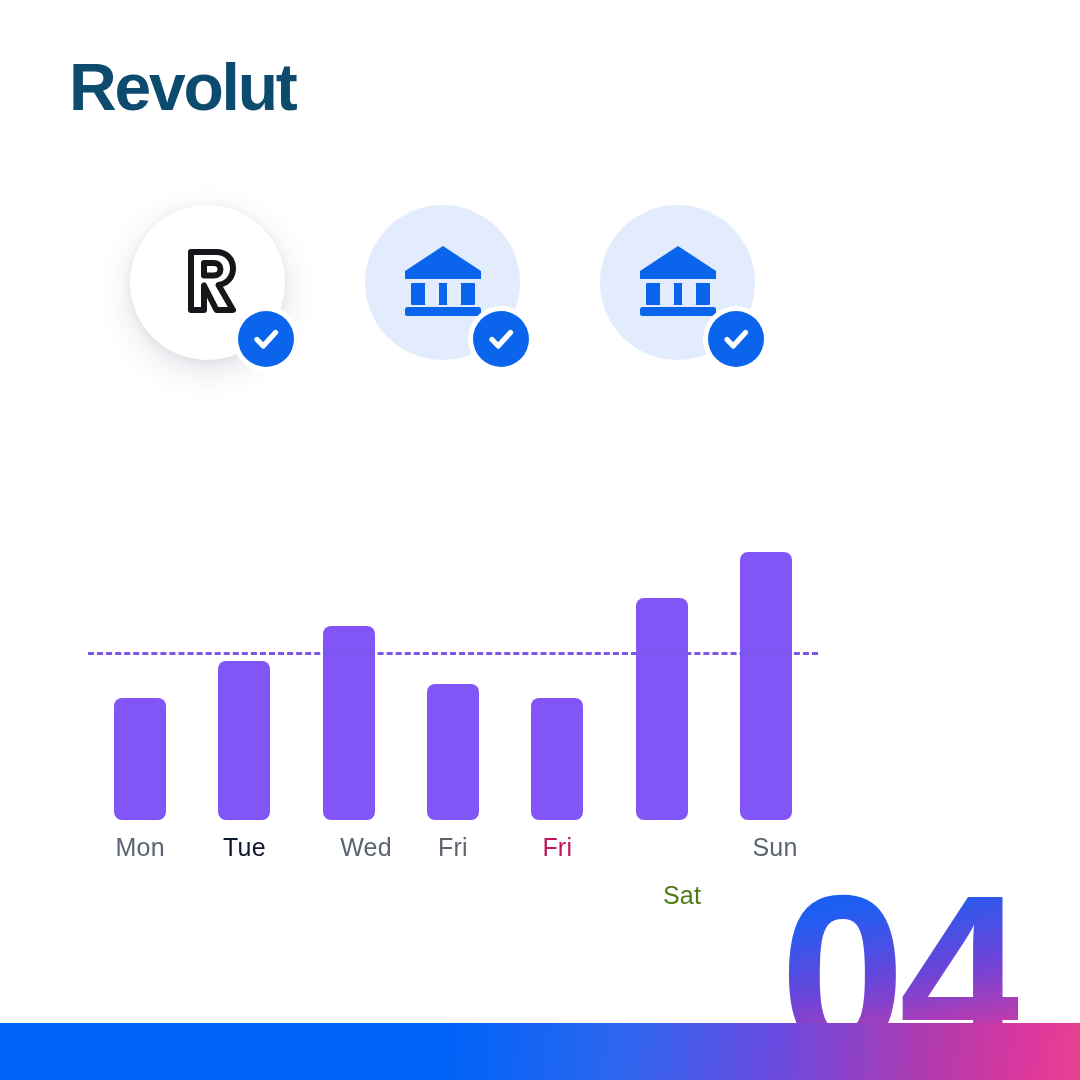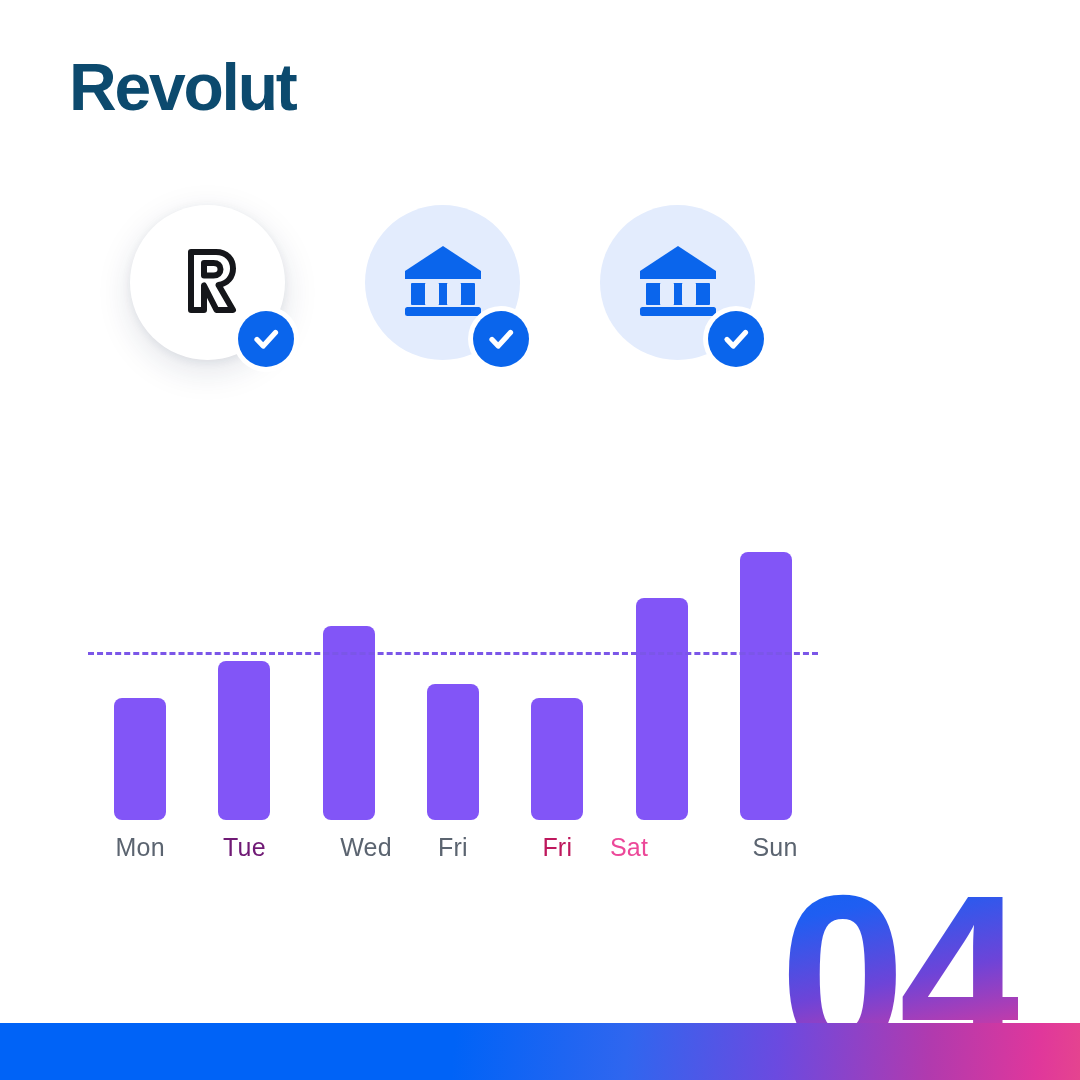--- a/index.html
+++ b/index.html
@@ -207,25 +207,25 @@
       <div class="bar" style="left: 26.1429px; bottom: 0px; top: 153.365px; height: 121.635px; background: rgb(130, 85, 247);"></div>
       <div class="bar" style="left: 130.429px; bottom: 0px; top: 116.346px; height: 158.654px; background: rgb(130, 85, 247);"></div>
       <div class="bar" style="left: 234.714px; bottom: 0px; top: 81.4423px; height: 193.558px; background: rgb(130, 85, 247);"></div>
       <div class="bar" style="left: 339px; bottom: 0px; top: 138.558px; height: 136.442px; background: rgb(130, 85, 247);"></div>
       <div class="bar" style="left: 443.286px; bottom: 0px; top: 153.365px; height: 121.635px; background: rgb(130, 85, 247);"></div>
       <div class="bar" style="left: 547.571px; bottom: 0px; top: 52.8846px; height: 222.115px; background: rgb(130, 85, 247);"></div>
       <div class="bar" style="left: 651.857px; bottom: 0px; top: 7.40385px; height: 267.596px; background: rgb(130, 85, 247);"></div>
     </div>
   <div id="chart-labels">
       <div class="day-label" style="left: 26.1429px; color: rgb(91, 100, 112);">Mon</div>
-      <div class="day-label" style="left: 130.429px; color: #701a75;">Tue</div>
+      <div class="day-label" style="left: 130.429px; color: #0f172a;">Tue</div>
       <div class="day-label" style="left: 252px; color: rgb(91, 100, 112);">Wed</div>
       <div class="day-label" style="left: 339px; color: rgb(91, 100, 112);">Fri</div>
       <div class="day-label" style="left: 443.286px; color: #be185d;">Fri</div>
-      <div class="day-label" style="left: 515px; color: #ec4899;">Sat</div>
+      <div class="day-label" style="left: 568px; color: #4d7c0f; margin-top: 48px;">Sat</div>
       <div class="day-label" style="left: 661px; color: rgb(91, 100, 112);">Sun</div>
     </div>
 </div>
 <div id="baseline" style="top: 651.827px; border-top-color: rgb(123, 86, 232); border-top-style: dashed;"></div>
 
 <div id="big-number">04</div>
 
 <div id="bottom-bar"></div>
 
 </body></html>

